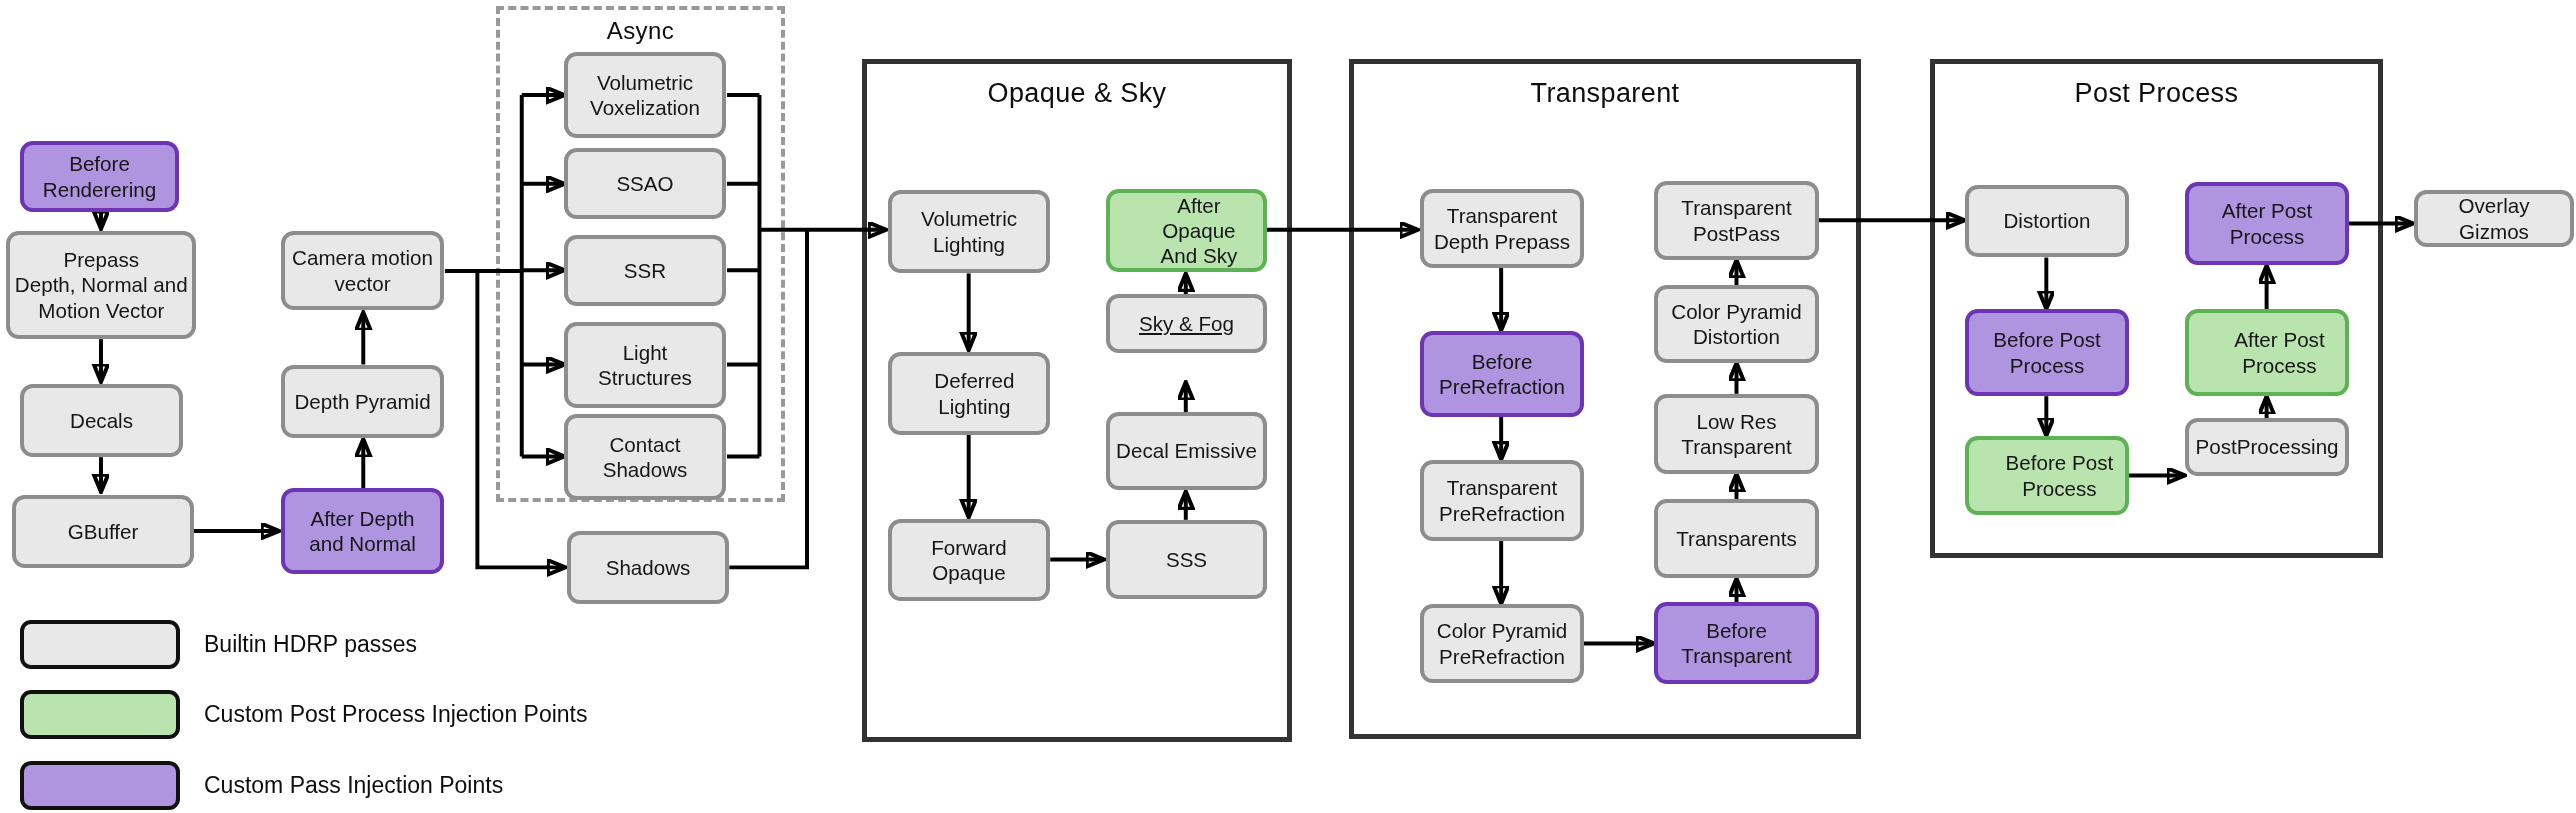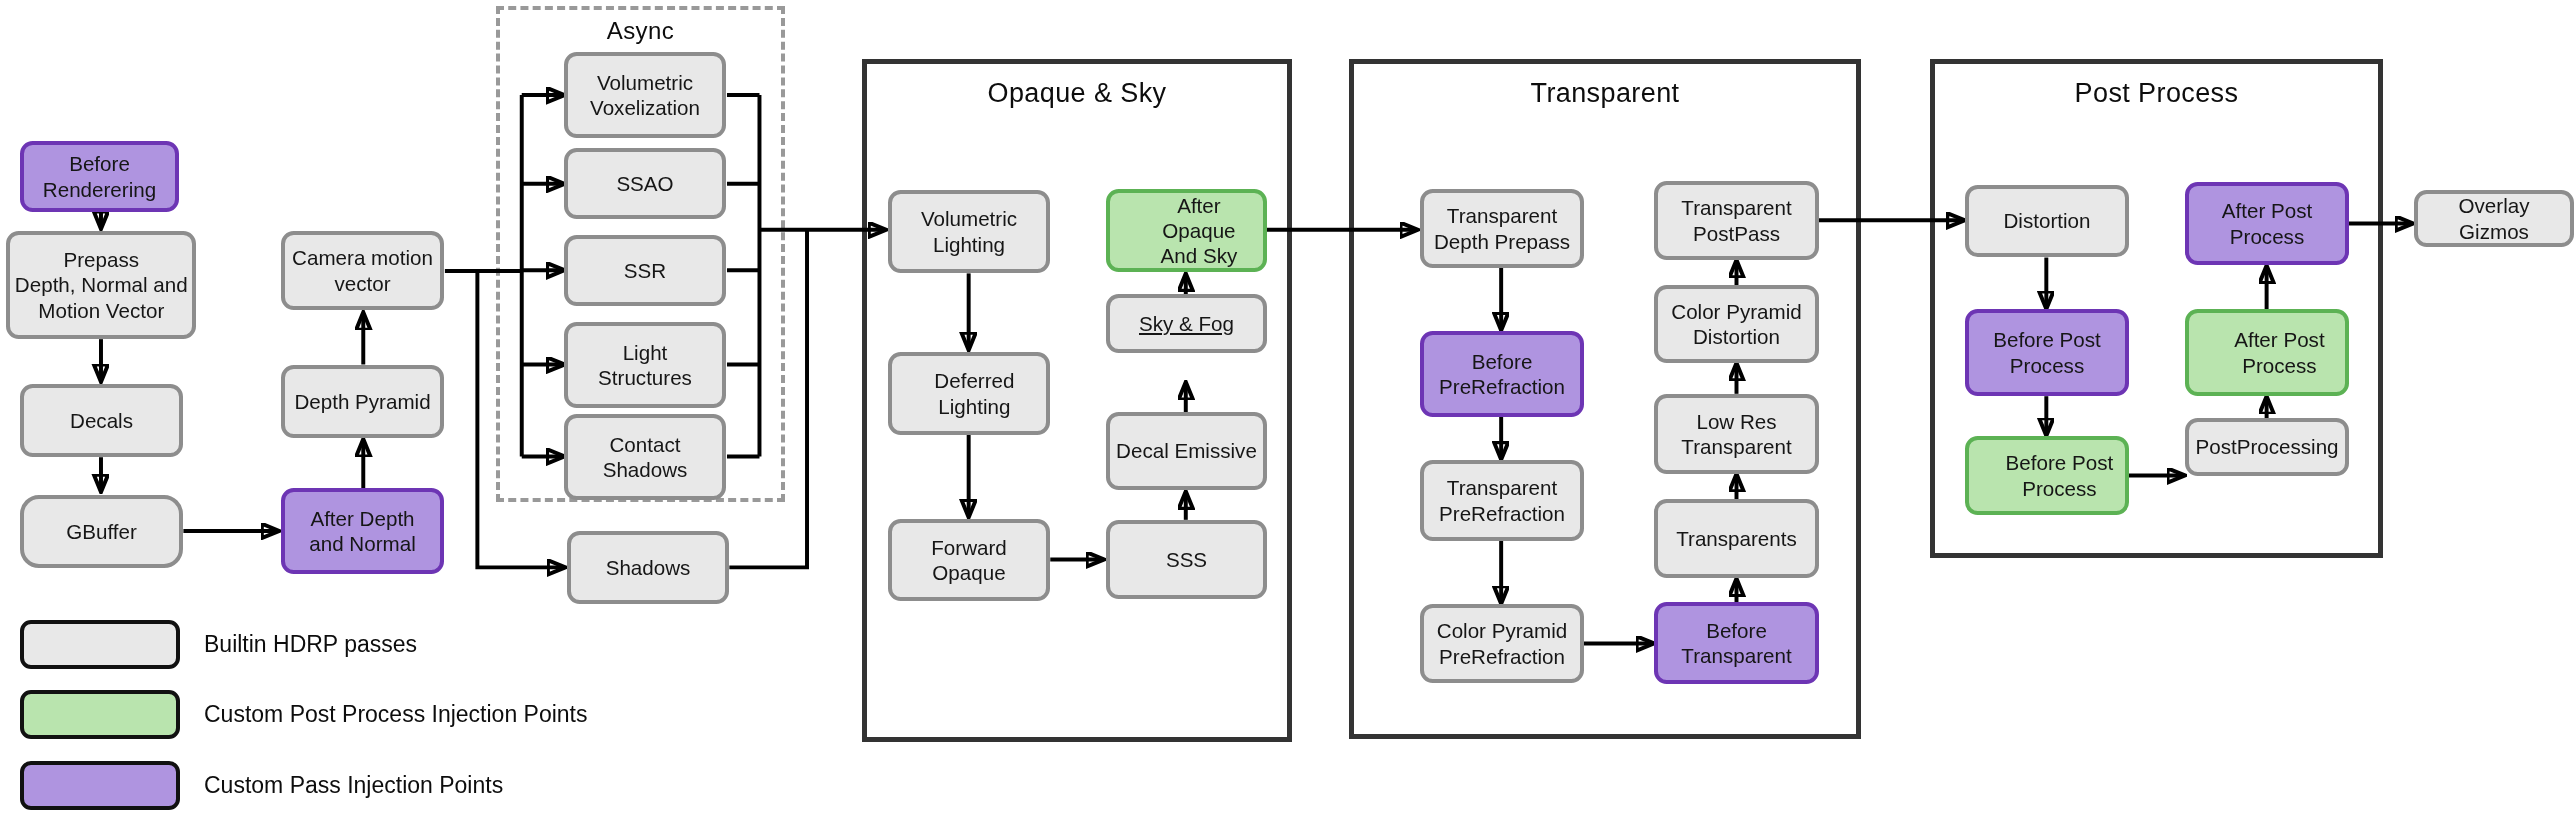--- a/index.html
+++ b/index.html
@@ -137,21 +137,21 @@
     <path d="M2860,390 V337" marker-end="url(#ah)"></path>
     <path d="M2964,282 H3043" marker-end="url(#ah)"></path>
   </svg>
 
   <div class="node kind-custom-pass" style="left:20px; top:141px; width:159px; height:71px;">Before
 Renderering</div>
   <div class="node kind-builtin" style="left:6.3px; top:231px; width:190px; height:108px;text-align:center;">Prepass
 Depth, Normal and
 Motion Vector</div>
   <div class="node kind-builtin" style="left:20px; top:384px; width:163px; height:73px;">Decals</div>
-  <div class="node kind-builtin" style="left:20px; top:495px; width:163px; height:73px;border-radius:19px;">GBuffer</div>
+  <div class="node kind-builtin" style="left:12px; top:495px; width:182px; height:73px;">GBuffer</div>
   <div class="node kind-builtin" style="left:281px; top:231px; width:163px; height:79px;">Camera motion
 vector</div>
   <div class="node kind-builtin" style="left:281px; top:365px; width:163px; height:73px;">Depth Pyramid</div>
   <div class="node kind-custom-pass" style="left:281px; top:488px; width:163px; height:86px;">After Depth
 and Normal</div>
   <div class="node kind-builtin" style="left:564px; top:52px; width:162px; height:86px;">Volumetric
 Voxelization</div>
   <div class="node kind-builtin" style="left:564px; top:148px; width:162px; height:71px;">SSAO</div>
   <div class="node kind-builtin" style="left:564px; top:235px; width:162px; height:71px;">SSR</div>
   <div class="node kind-builtin" style="left:564px; top:322px; width:162px; height:86px;">Light

